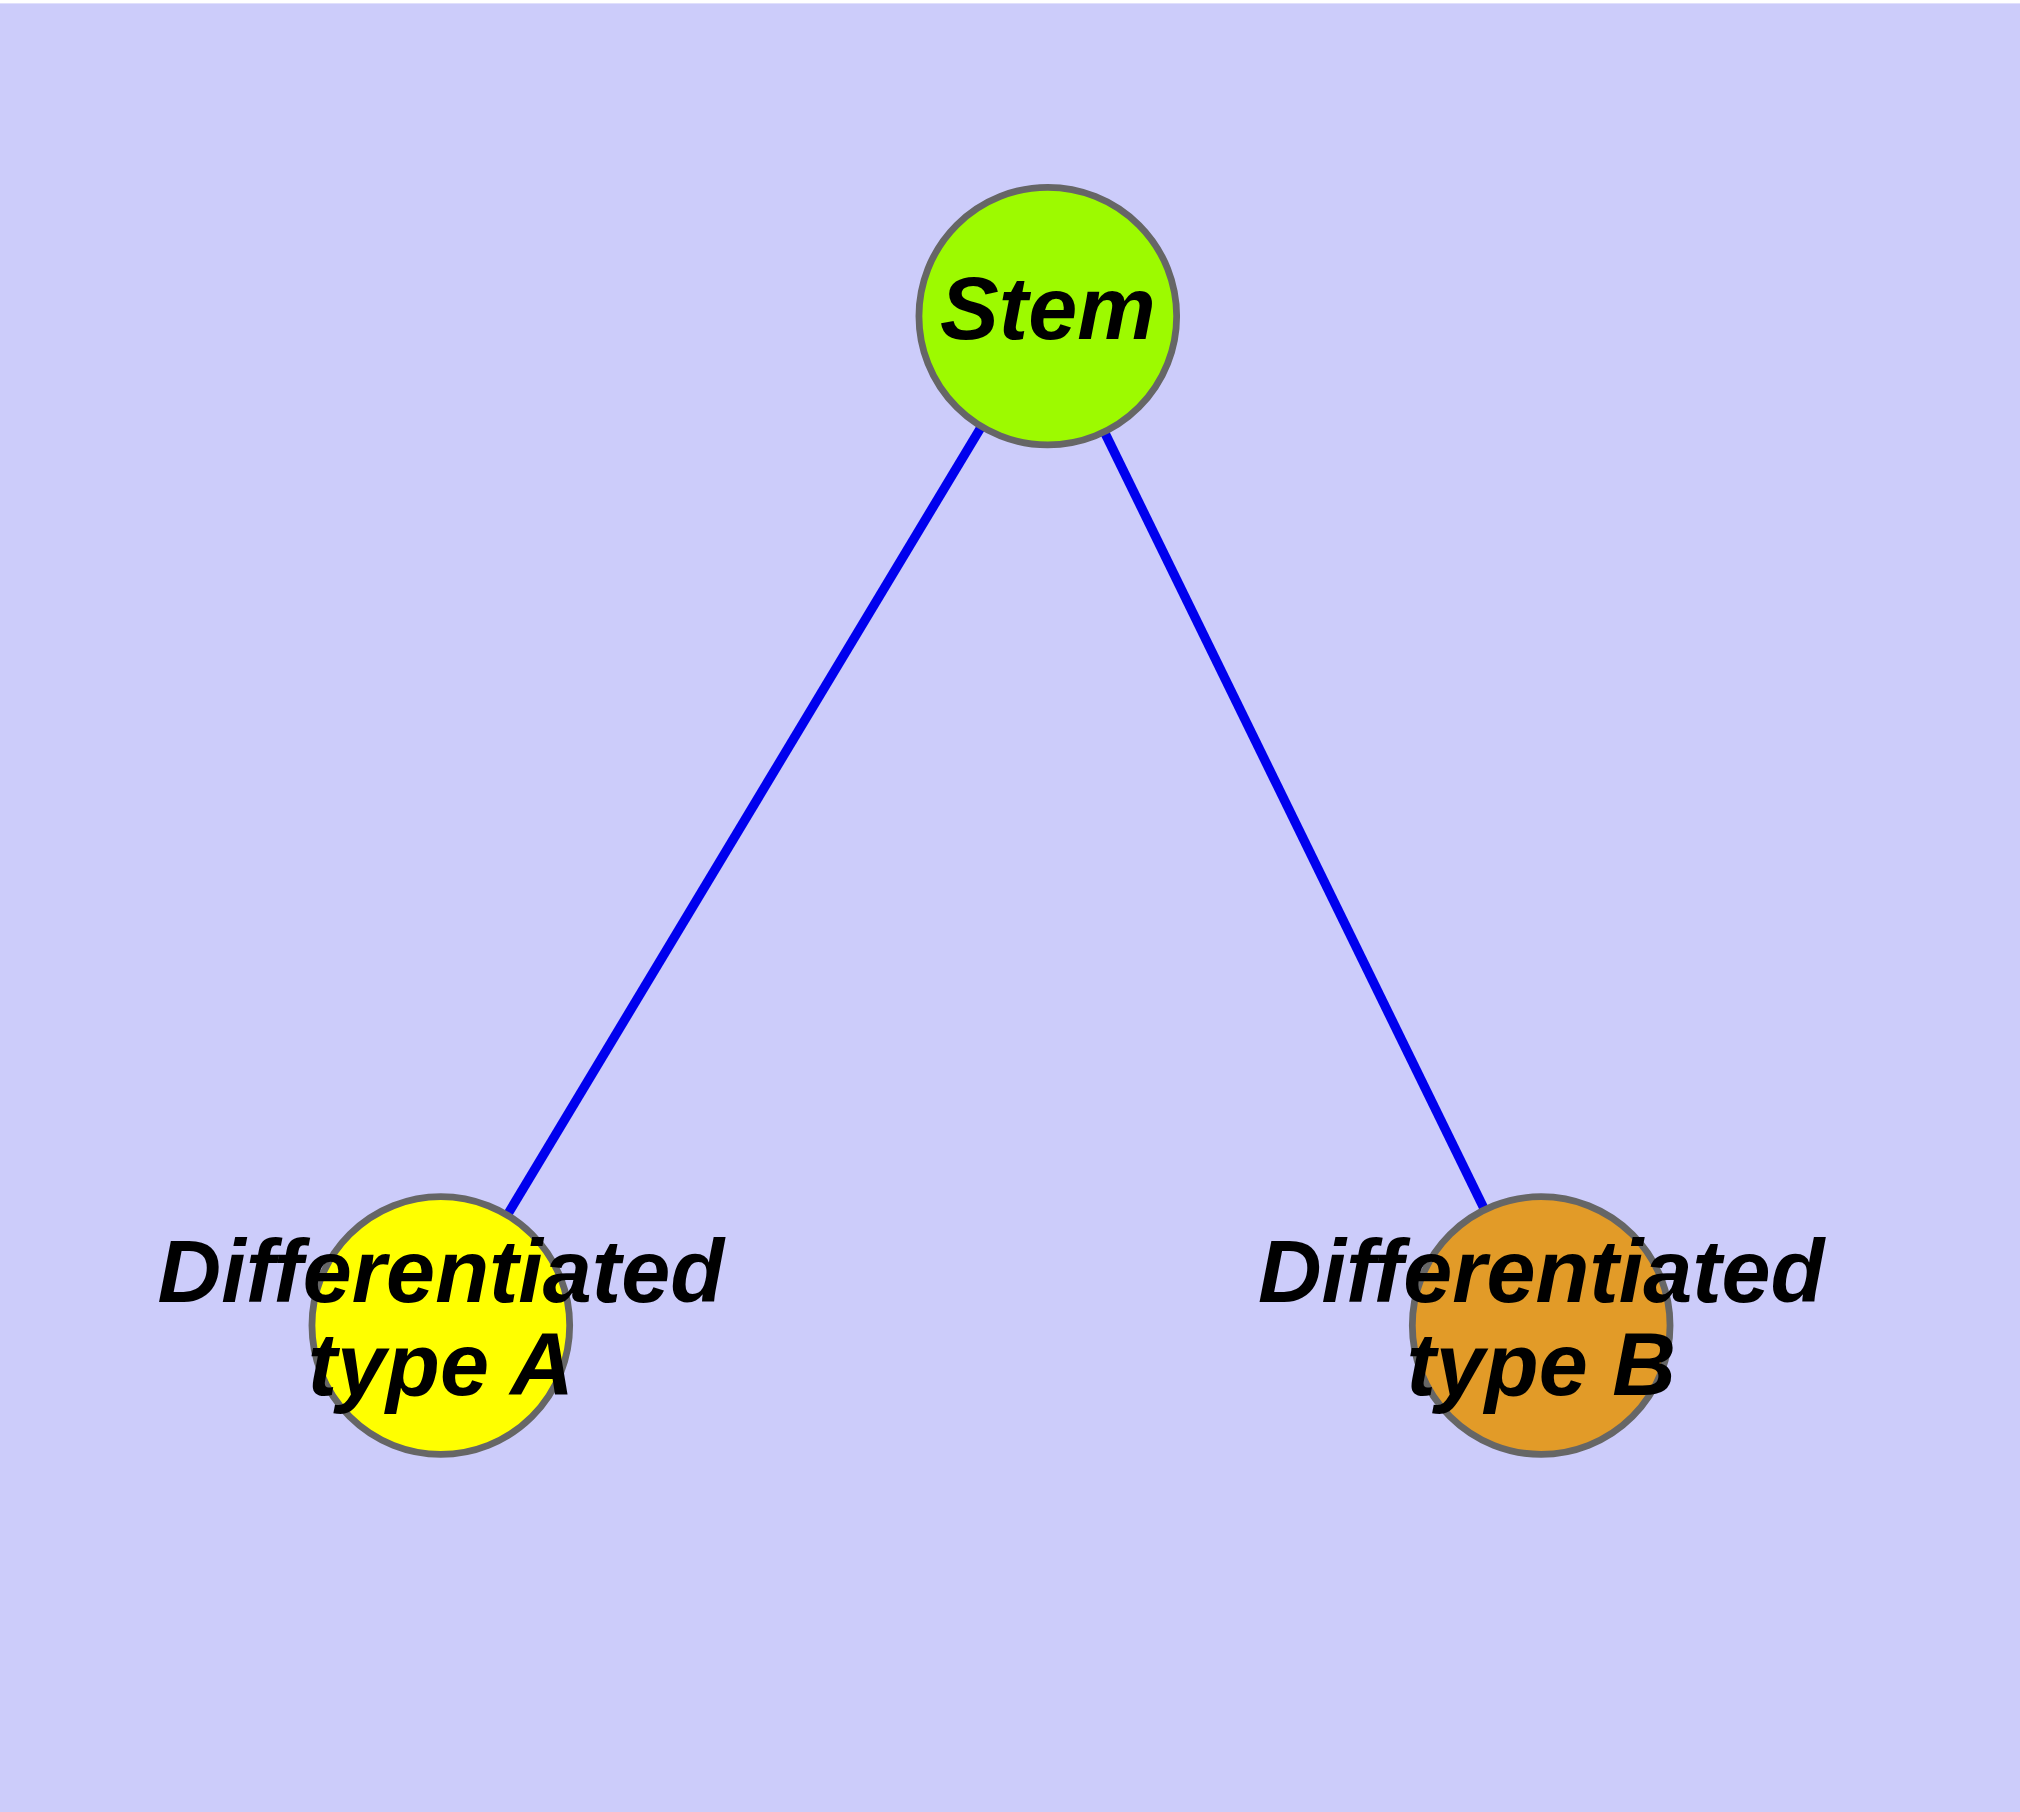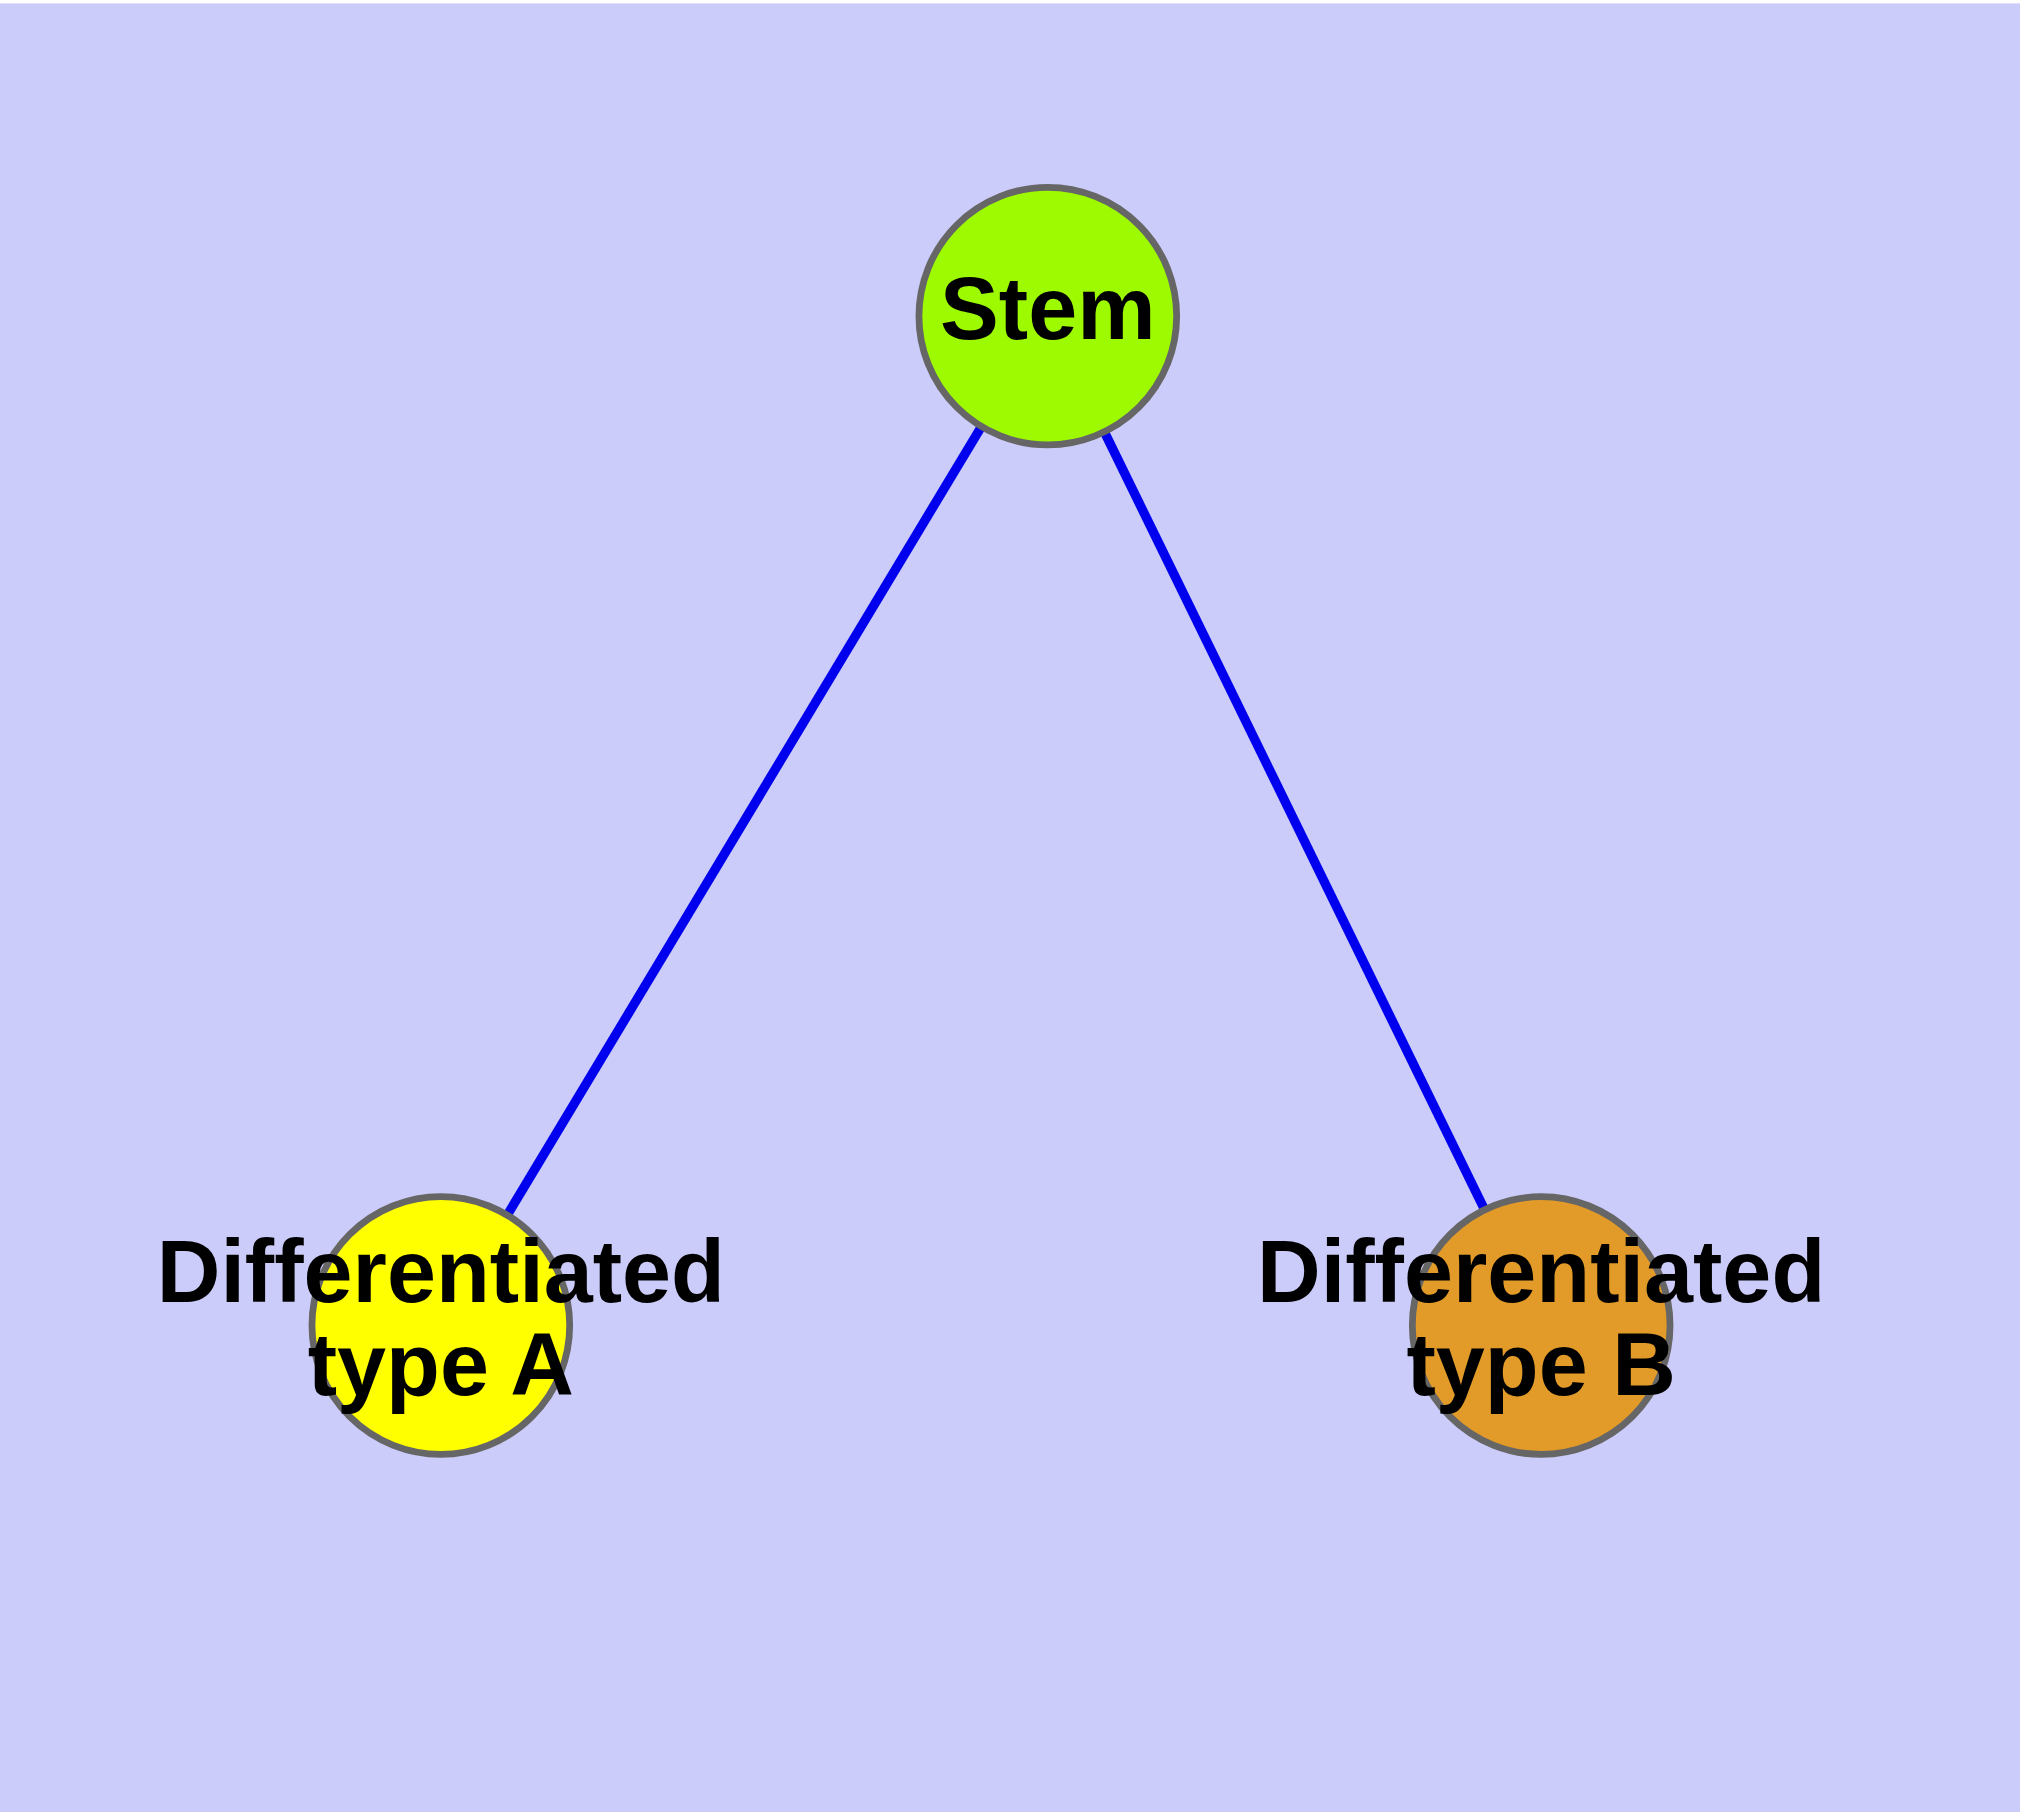--- a/index.html
+++ b/index.html
@@ -12,20 +12,21 @@
     width: 2021px;
     height: 1812px;
     overflow: hidden;
     font-family: "Liberation Sans", "DejaVu Sans", sans-serif;
   }
   #graph-canvas {
     position: relative;
     width: 1620px;
     height: 1812px;
     background: #ffffff;
+    font-style: italic;
   }
   #graph-svg {
     position: absolute;
     top: 0;
     left: 0;
     width: 2021px;
     height: 1812px;
     display: block;
   }
   .node-label {

